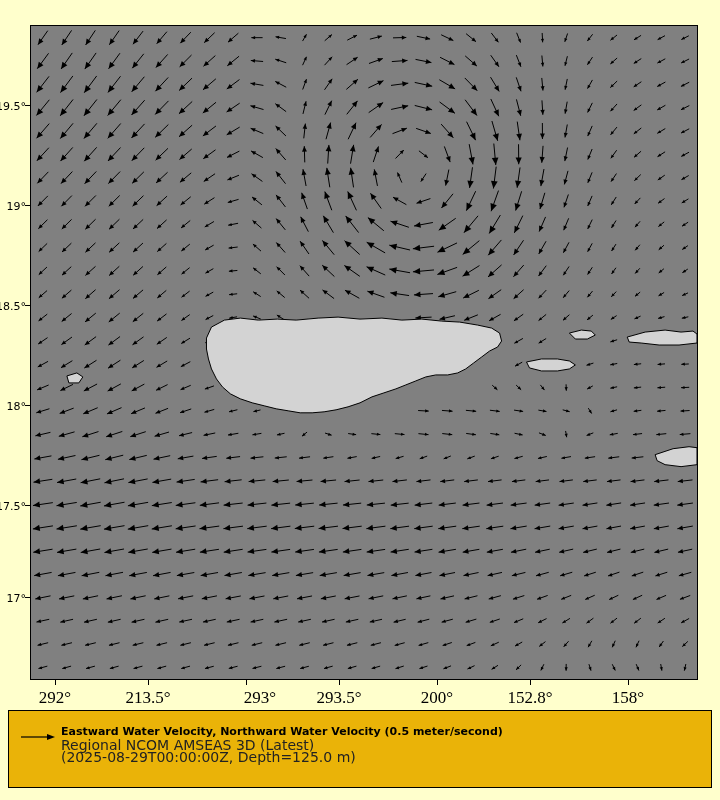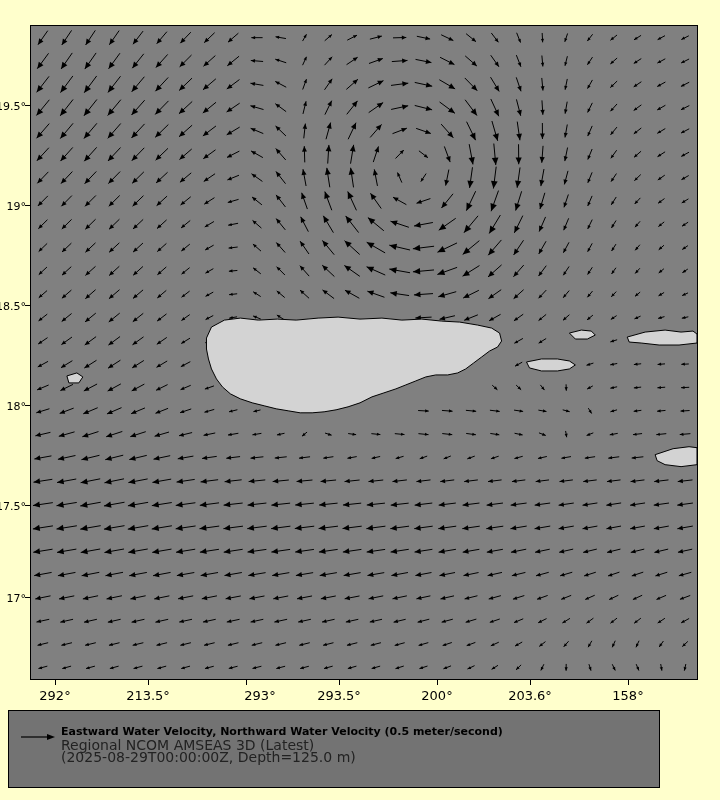--- a/index.html
+++ b/index.html
@@ -52,45 +52,46 @@
     position: absolute;
     width: 44px;
     text-align: right;
     font-size: 11px;
     color: #000;
   }
   .xlbl {
     position: absolute;
     width: 50px;
     text-align: center;
-    font-size: 13px;
+    font-size: 17px;
     color: #000;
+    font-family: Liberation Serif, serif;
   }
   .tickmark-x {
     position: absolute;
     width: 1px;
     height: 5px;
     background: #000;
   }
   .tickmark-y {
     position: absolute;
     width: 5px;
     height: 1px;
     background: #000;
   }
   
   #legend {
     position: absolute;
     left: 8px;
     top: 710px;
-    width: 652px;
+    width: 704px;
     height: 78px;
     border: 1px solid #000;
     box-sizing: border-box;
-    background: #737373;
+    background: #eab308;
   }
   #legend-arrow {
     position: absolute;
     left: 10px;
     top: 20px;
     width: 36px;
     height: 12px;
   }
   #legend-text {
     position: absolute;
@@ -3063,21 +3064,21 @@
     <div class="tickmark-y" style="left:25px; top:305px;"></div>
     <div class="tickmark-y" style="left:25px; top:405px;"></div>
     <div class="tickmark-y" style="left:25px; top:505px;"></div>
     <div class="tickmark-y" style="left:25px; top:597px;"></div>
 
     <div class="xlbl" style="left:30px; top:688px;">292°</div>
     <div class="xlbl" style="left:123px; top:688px;">213.5°</div>
     <div class="xlbl" style="left:235px; top:688px;">293°</div>
     <div class="xlbl" style="left:314px; top:688px;">293.5°</div>
     <div class="xlbl" style="left:412px; top:688px;">200°</div>
-    <div class="xlbl" style="left:505px; top:688px;">203.6°</div>
+    <div class="xlbl" style="left:505px; top:688px;">152.8°</div>
     <div class="xlbl" style="left:603px; top:688px;">158°</div>
 
     <div class="tickmark-x" style="left:55px; top:680px;"></div>
     <div class="tickmark-x" style="left:148px; top:680px;"></div>
     <div class="tickmark-x" style="left:246px; top:680px;"></div>
     <div class="tickmark-x" style="left:339px; top:680px;"></div>
     <div class="tickmark-x" style="left:437px; top:680px;"></div>
     <div class="tickmark-x" style="left:530px; top:680px;"></div>
     <div class="tickmark-x" style="left:628px; top:680px;"></div>
   </div>

